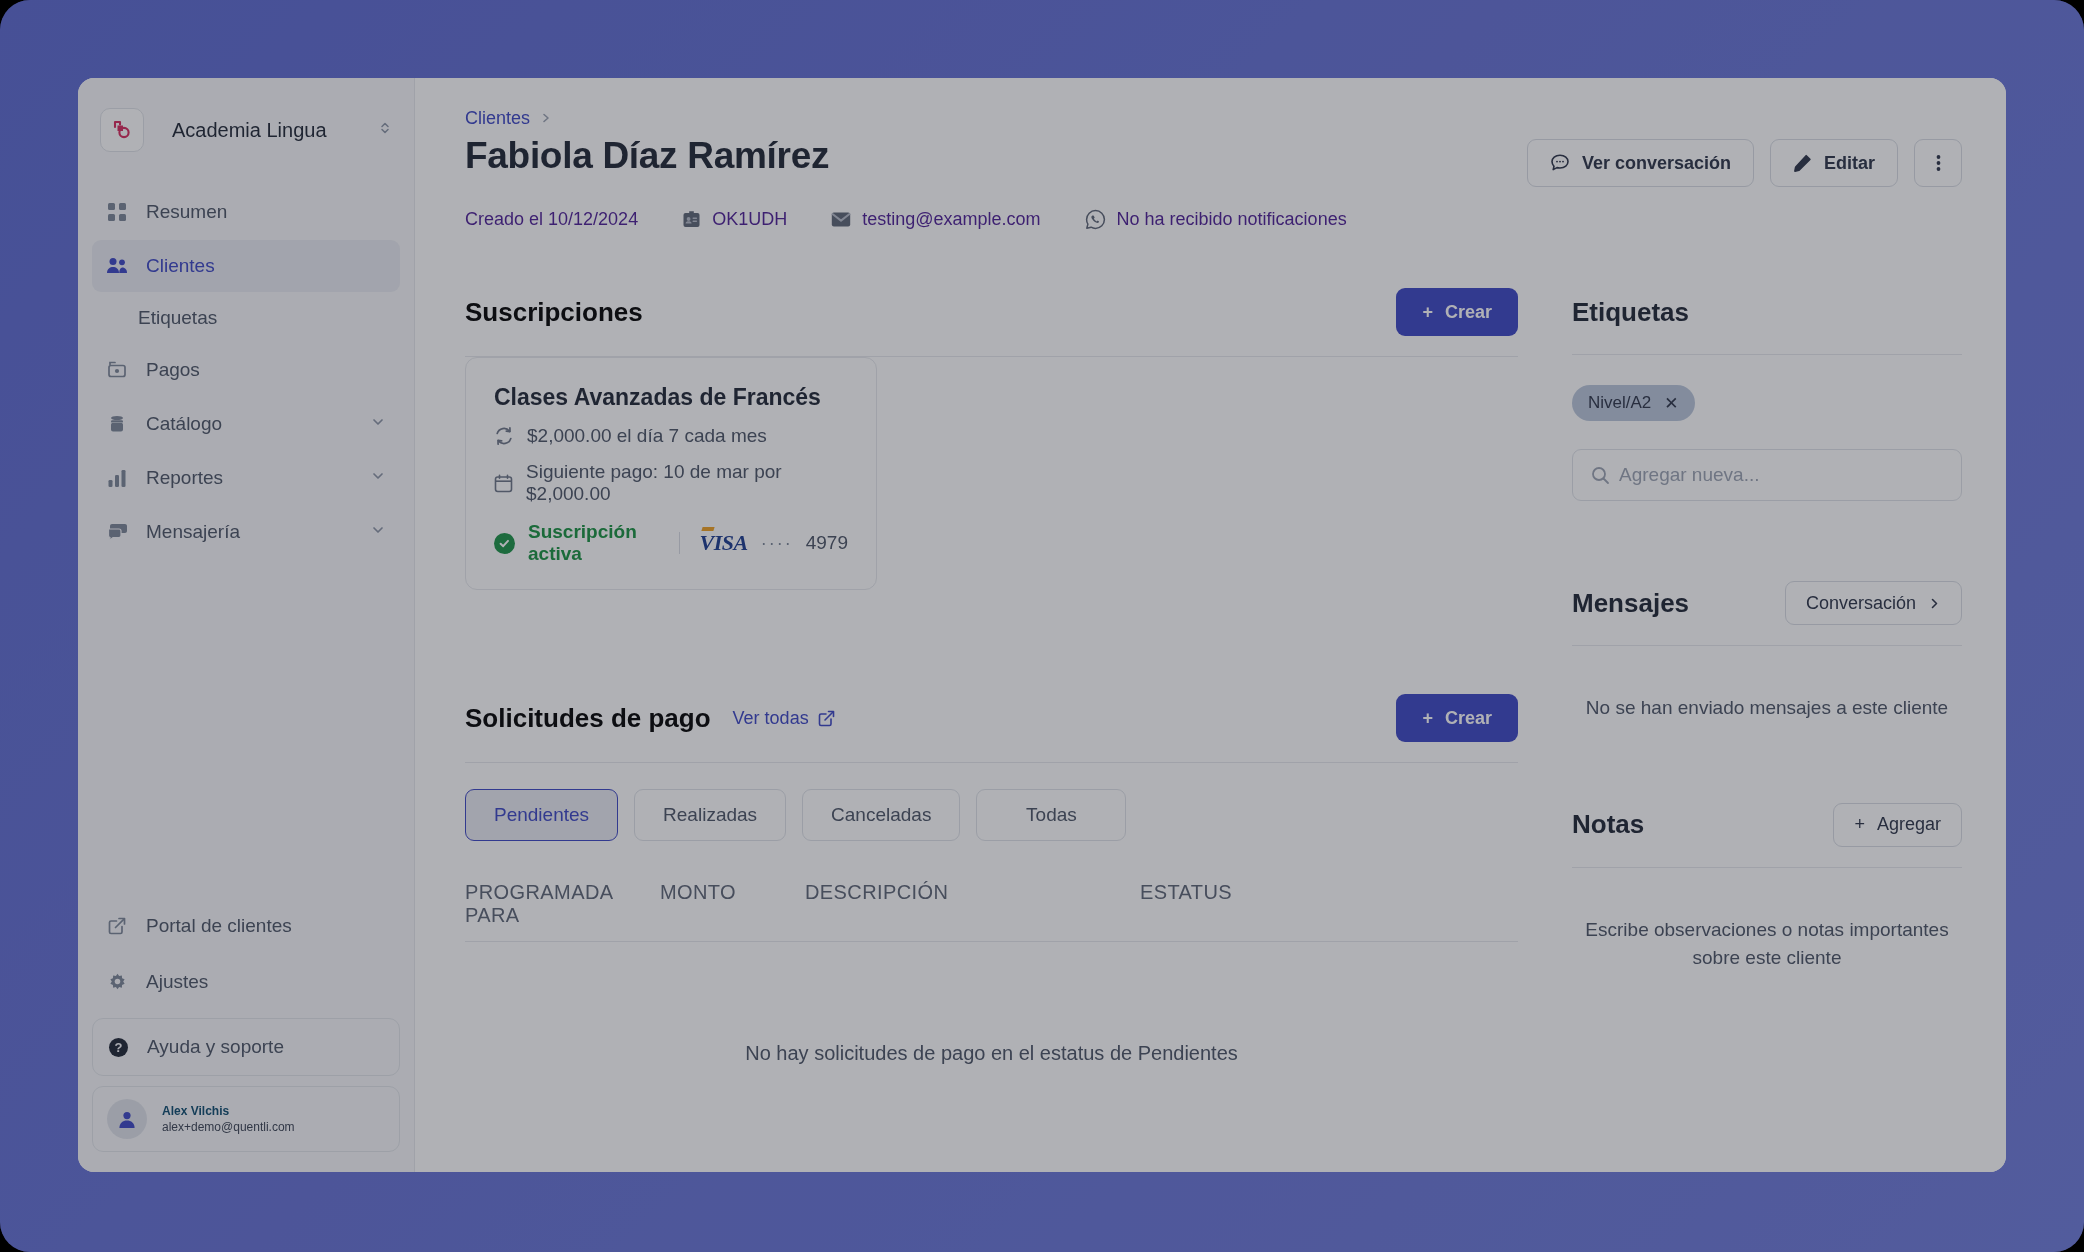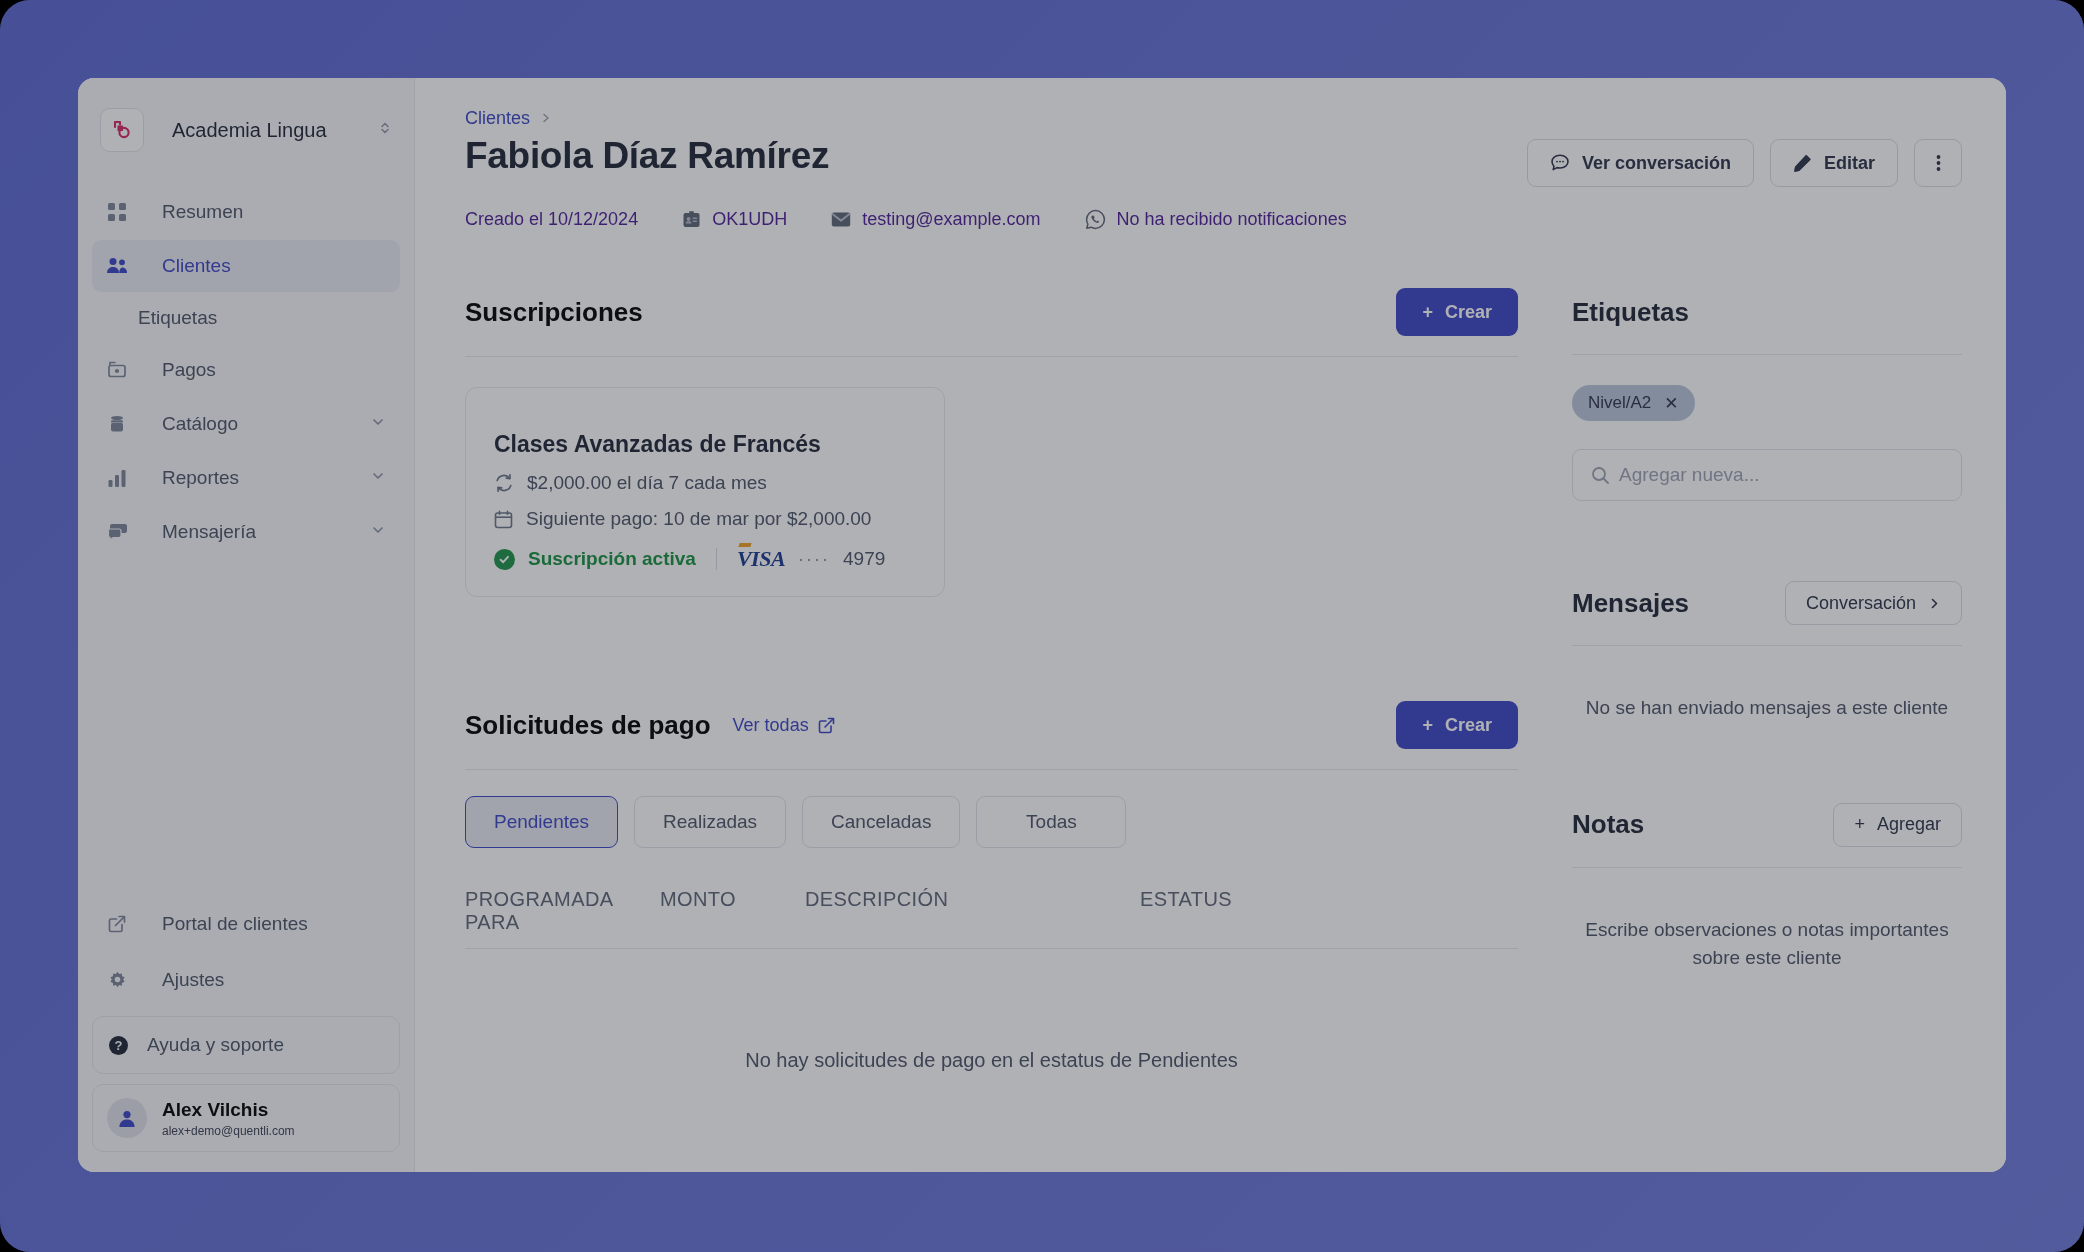--- a/index.html
+++ b/index.html
@@ -49,21 +49,21 @@
     display: flex; align-items: center; justify-content: center;
   }
   .org-name {
     font-size: 20px; color: #1d2433; font-weight: 400;
     flex: 1; white-space: nowrap;
   }
   .org-chev { color: #8a93a5; flex: none; }
 
   .nav { display: flex; flex-direction: column; gap: 2px; padding: 0 14px; }
   .nav-item {
-    display: flex; align-items: center; gap: 34px;
+    display: flex; align-items: center; gap: 18px;
     height: 52px; padding: 0 14px;
     border-radius: 9px; cursor: pointer;
     font-size: 19px; color: #4a5365;
     white-space: nowrap;
   }
   .nav-item .ico { width: 22px; height: 22px; flex: none; display: flex; align-items: center; justify-content: center; color: #7b8597; }
   .nav-item.active { background: #e9ebf2; color: #3b45c4; font-weight: 400; }
   .nav-item.active .ico { color: #3b45c4; }
   .nav-item .chev { margin-left: auto; color: #8a93a5; }
   .nav-sub {
@@ -87,21 +87,21 @@
     padding: 12px 14px;
     border: 1px solid #e2e5ea; border-radius: 11px;
     cursor: pointer; margin-top: 6px;
   }
   .avatar {
     width: 40px; height: 40px; border-radius: 50%;
     background: #dfe2ea; flex: none;
     display: flex; align-items: center; justify-content: center;
     color: #3b45c4;
   }
-  .user-name { font-size: 19px; font-weight: 700; color: #000000; line-height: 1.35; }
+  .user-name { font-size: 12px; font-weight: 700; color: #0c4a6e; line-height: 1.35; }
   .user-mail { font-size: 12px; color: #3a4253; line-height: 1.35; white-space: nowrap; }
 
   
   #main {
     flex: 1; min-width: 0; height: 100%;
     background: #fff;
     padding: 30px 44px 0 50px;
     display: flex; flex-direction: column;
     overflow: hidden;
   }
@@ -138,24 +138,23 @@
   .link-all { display: inline-flex; align-items: center; gap: 9px; font-size: 18px; color: #3b45c4; cursor: pointer; }
   .btn-primary {
     display: inline-flex; align-items: center; justify-content: center; gap: 12px;
     height: 48px; padding: 0 26px;
     background: #3b45c4; border: none; border-radius: 9px;
     color: #fff; font-size: 18px; font-weight: 700; cursor: pointer;
   }
   .rule { height: 1px; background: #e6e8ec; margin-top: 20px; }
 
   .sub-card {
-    margin-top: 30px;
     border: 1px solid #e6e8ec; border-radius: 12px;
-    padding: 43px 28px 24px 28px;
-    width: 480px;
+    padding: 26px 28px 24px 28px;
+    width: 412px;
   }
   .sub-name { font-size: 23px; font-weight: 700; color: #1d2433; }
   .sub-line { display: flex; align-items: center; gap: 13px; margin-top: 14px; font-size: 19px; color: #4a5365; }
   .sub-line .ico { color: #6b7486; display: flex; flex: none; }
   .sub-status { display: flex; align-items: center; gap: 13px; margin-top: 16px; }
   .ok-dot { width: 21px; height: 21px; border-radius: 50%; background: #1a9245; display: flex; align-items: center; justify-content: center; flex: none; }
   .status-txt { font-size: 19px; font-weight: 700; color: #16913f; }
   .vbar { width: 1px; height: 22px; background: #d8dce3; margin: 0 7px; }
   .visa {
     font-family: "Liberation Serif", serif;

